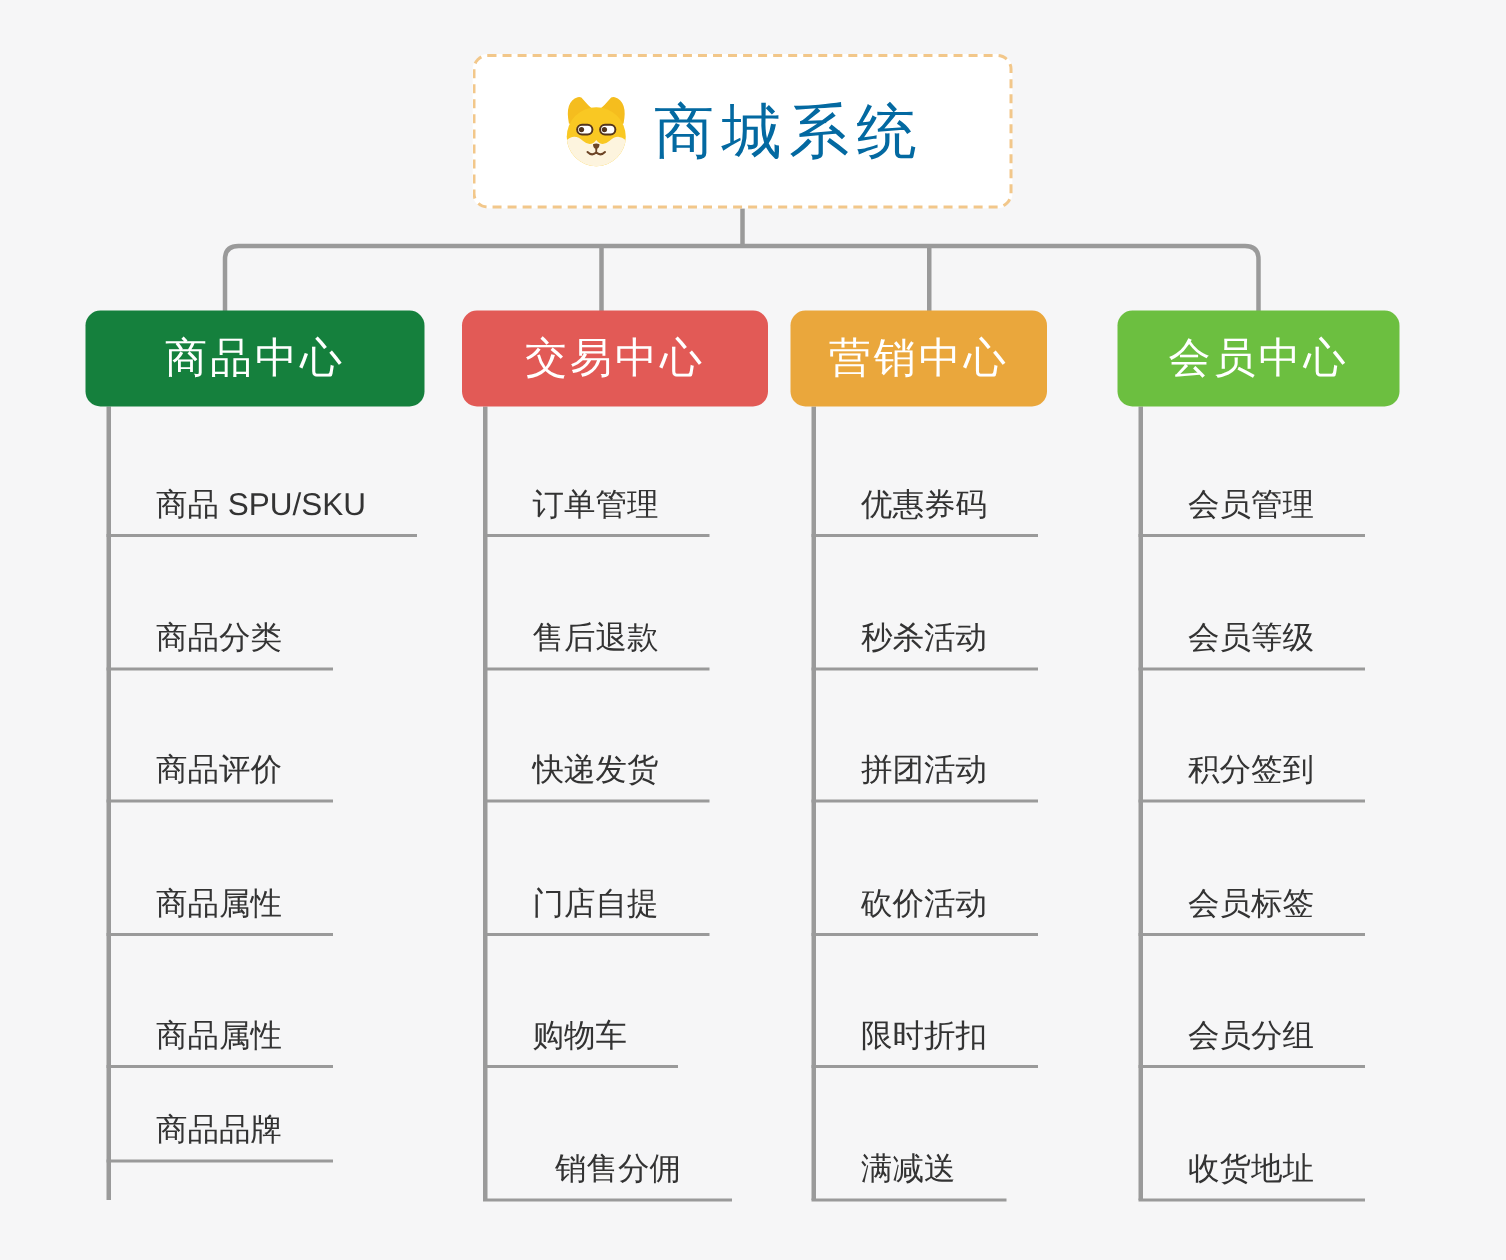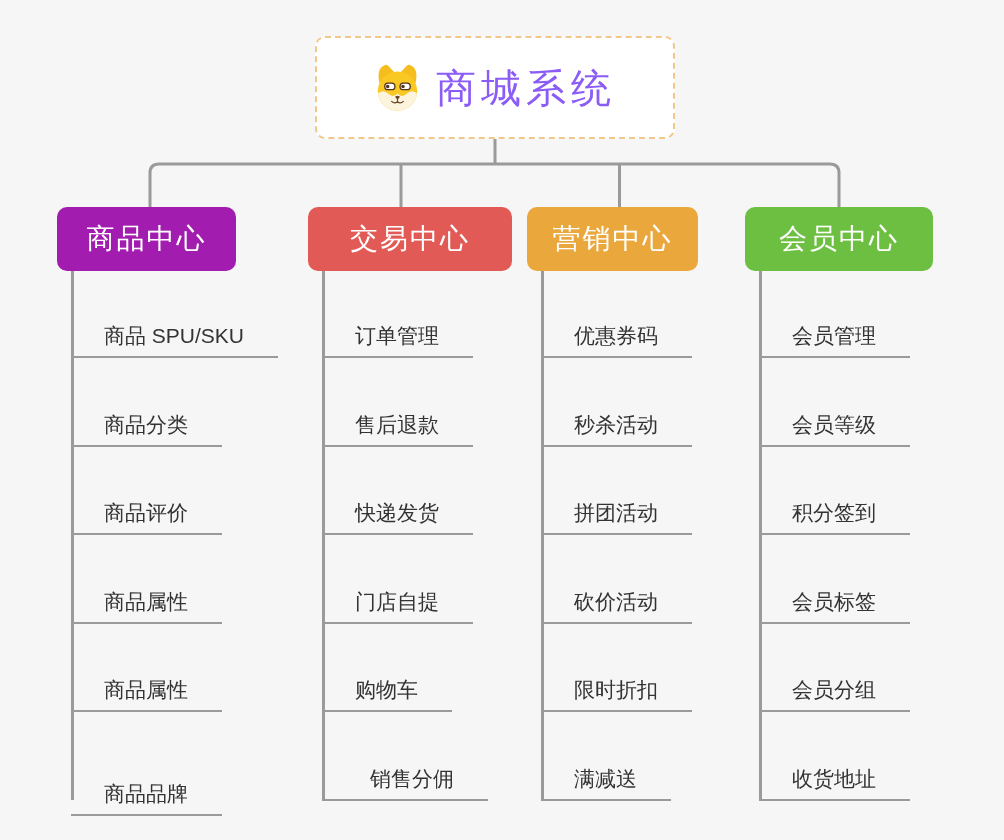--- a/index.html
+++ b/index.html
@@ -68,44 +68,44 @@
         <path d="M4 44 Q12 36 20 44 Q27 50 32 43 Q37 50 44 44 Q52 36 60 44 L60 70 L4 70 Z" fill="#fdf4de"></path>
       </g>
       <rect x="14.5" y="29" width="14" height="9" rx="4.5" fill="#ffffff" stroke="#53351d" stroke-width="1.8"></rect>
       <rect x="35.5" y="29" width="14" height="9" rx="4.5" fill="#ffffff" stroke="#53351d" stroke-width="1.8"></rect>
       <circle cx="18.5" cy="33.5" r="2.4" fill="#53351d"></circle>
       <circle cx="39.5" cy="33.5" r="2.4" fill="#53351d"></circle>
       <path d="M29 47 Q32 45.5 35 47 Q35 50.5 32 51.5 Q29 50.5 29 47 Z" fill="#6d4526"></path>
       <path d="M32 51.5 V54" stroke="#6d4526" stroke-width="1.6" stroke-linecap="round"></path>
       <path d="M24 54 Q28 58 32 54.5 Q36 58 40 54" stroke="#6d4526" stroke-width="1.8" fill="none" stroke-linecap="round"></path>
     </svg>
-    <span class="root-title" style="color: #8b5cf6;">商城系统</span>
+    <span class="root-title" style="color: #0369a1;">商城系统</span>
   </div>
 
   <div id="branches">
-      <div class="branch-box" style="left: 57px; width: 179px; background: #a21caf; text-align: right;">
+      <div class="branch-box" style="left: 57px; width: 226px; background: #15803d; text-align: right;">
         <span>商品中心</span>
       </div>
       <div class="trunk" style="left: 71px;"></div>
       <div class="leaf" style="left: 71px; top: 312px;">
         <span>商品 SPU/SKU</span>
       </div>
       <div class="leaf" style="left: 71px; top: 400.5px;">
         <span>商品分类</span>
       </div>
       <div class="leaf" style="left: 71px; top: 489px;">
         <span>商品评价</span>
       </div>
       <div class="leaf" style="left: 71px; top: 577.5px;">
         <span>商品属性</span>
       </div>
       <div class="leaf" style="left: 71px; top: 666px;">
         <span>商品属性</span>
       </div>
-      <div class="leaf" style="left: 71px; top: 770px;">
+      <div class="leaf" style="left: 71px; top: 729px;">
         <span>商品品牌</span>
       </div>
       <div class="branch-box" style="left: 308px; width: 204px; background: rgb(226, 90, 86);">
         <span>交易中心</span>
       </div>
       <div class="trunk" style="left: 322px;"></div>
       <div class="leaf" style="left: 322px; top: 312px;">
         <span>订单管理</span>
       </div>
       <div class="leaf" style="left: 322px; top: 400.5px;">

